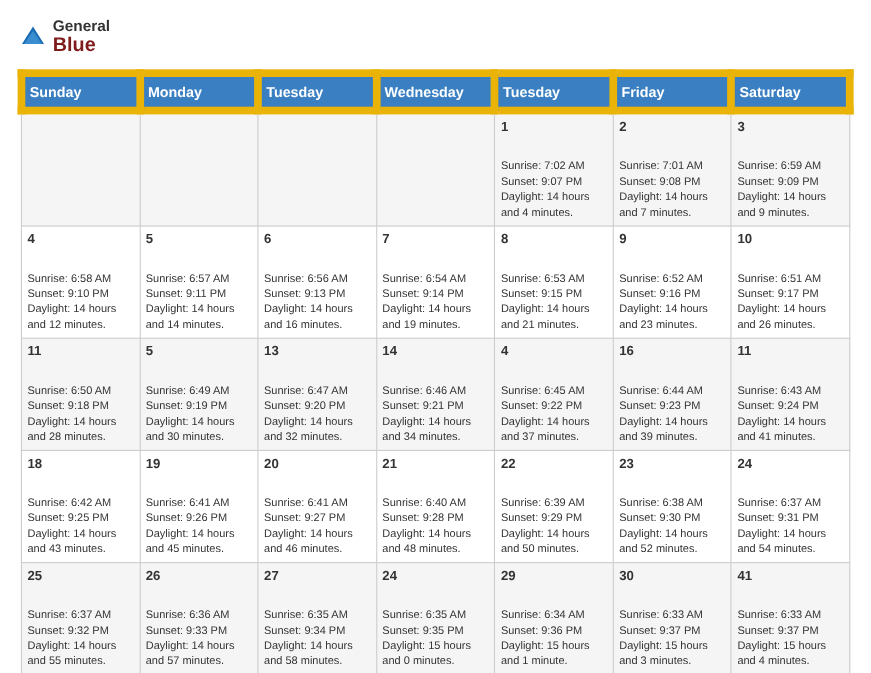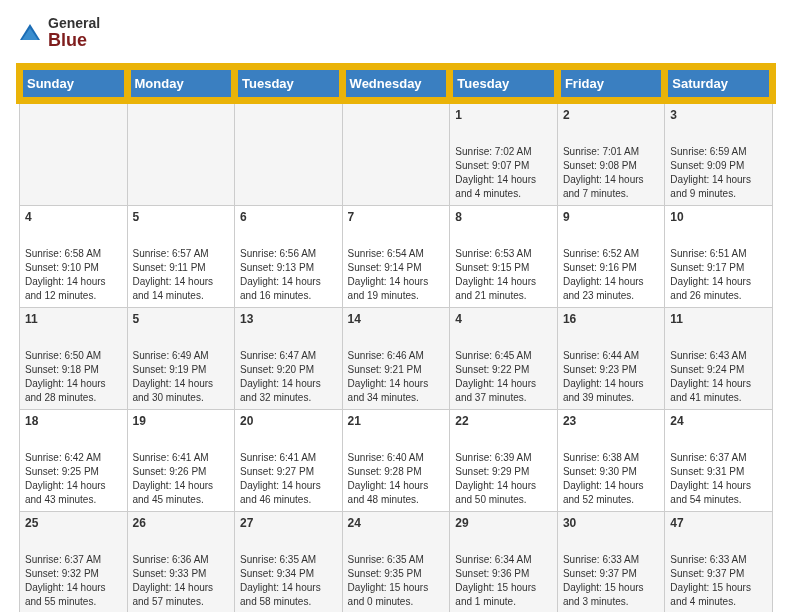--- a/index.html
+++ b/index.html
@@ -260,21 +260,21 @@
         </td>
         <td>
           <span class="day-number">29</span>
           <div class="day-info">Sunrise: 6:34 AM<br>Sunset: 9:36 PM<br>Daylight: 15 hours<br>and 1 minute.</div>
         </td>
         <td>
           <span class="day-number">30</span>
           <div class="day-info">Sunrise: 6:33 AM<br>Sunset: 9:37 PM<br>Daylight: 15 hours<br>and 3 minutes.</div>
         </td>
         <td>
-          <span class="day-number">47</span>
+          <span class="day-number">41</span>
           <div class="day-info">Sunrise: 6:33 AM<br>Sunset: 9:37 PM<br>Daylight: 15 hours<br>and 4 minutes.</div>
         </td>
       </tr>
     </tbody>
 </table>
 
 <div class="footer">
   <span>Daylight hours</span>
 </div>
 

